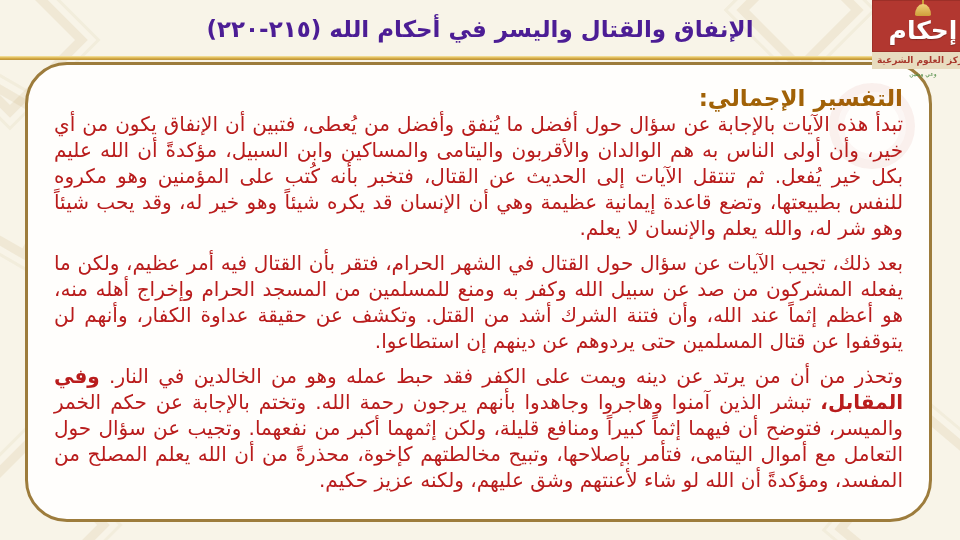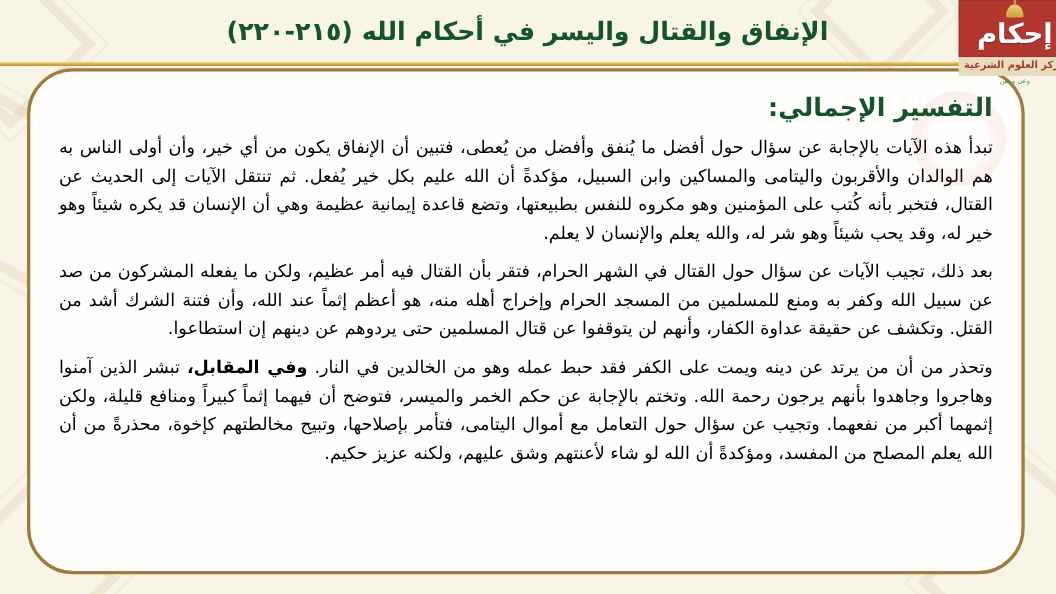--- a/index.html
+++ b/index.html
@@ -25,21 +25,21 @@
   .wm3 { width:120px; height:120px; left:-35px; bottom:-45px; }
   .wm4 { width:150px; height:150px; right:-55px; bottom:-55px; transform:rotate(40deg); }
   .wm5 { width:90px;  height:90px;  right:115px; top:-35px; }
 
   
   .header {
     position:absolute; top:0; left:0; right:0; height:57px;
     display:flex; align-items:center; justify-content:center;
   }
   .header h1 {
-    font-size:23px; font-weight:bold; color:#14532d; letter-spacing:0;
+    font-size:23px; font-weight:bold; color:#4c1d95; letter-spacing:0;
   }
   .gold-line {
     position:absolute; top:56px; left:0; right:0; height:4px;
     background:linear-gradient(#f6e7a6, #d9ae45 55%, #b8903a);
   }
 
   
   .logo { position:absolute; top:0; right:-14px; width:102px; z-index:6; text-align:center; }
   .logo-red {
     background:#b23730; border:1px solid #9c2f28;
@@ -69,24 +69,24 @@
     overflow:hidden;
     z-index:2;
   }
   .stamp-wm {
     position:absolute; top:18px; right:14px; width:86px; height:86px;
     border:9px solid rgba(178,55,48,0.07); border-radius:50%;
     box-shadow:inset 0 0 0 6px rgba(178,55,48,0.04);
     pointer-events:none;
   }
   .card h2 {
-    font-size:23px; font-weight:bold; color:#14532d; margin-bottom:10px;
+    font-size:23px; font-weight:bold; color:#a16207; 
   }
   .card p {
-    font-size:16px; line-height:26px; color:#000000;
+    font-size:20px; line-height:26px; color:#b91c1c;
     text-align:justify; margin-bottom:9px;
   }
   .card p strong { font-weight:bold;margin-top:16px; }
 </style>
 </head>
 <body>
 
 <div class="wm wm1"></div>
 <div class="wm wm2"></div>
 <div class="wm wm3"></div>

